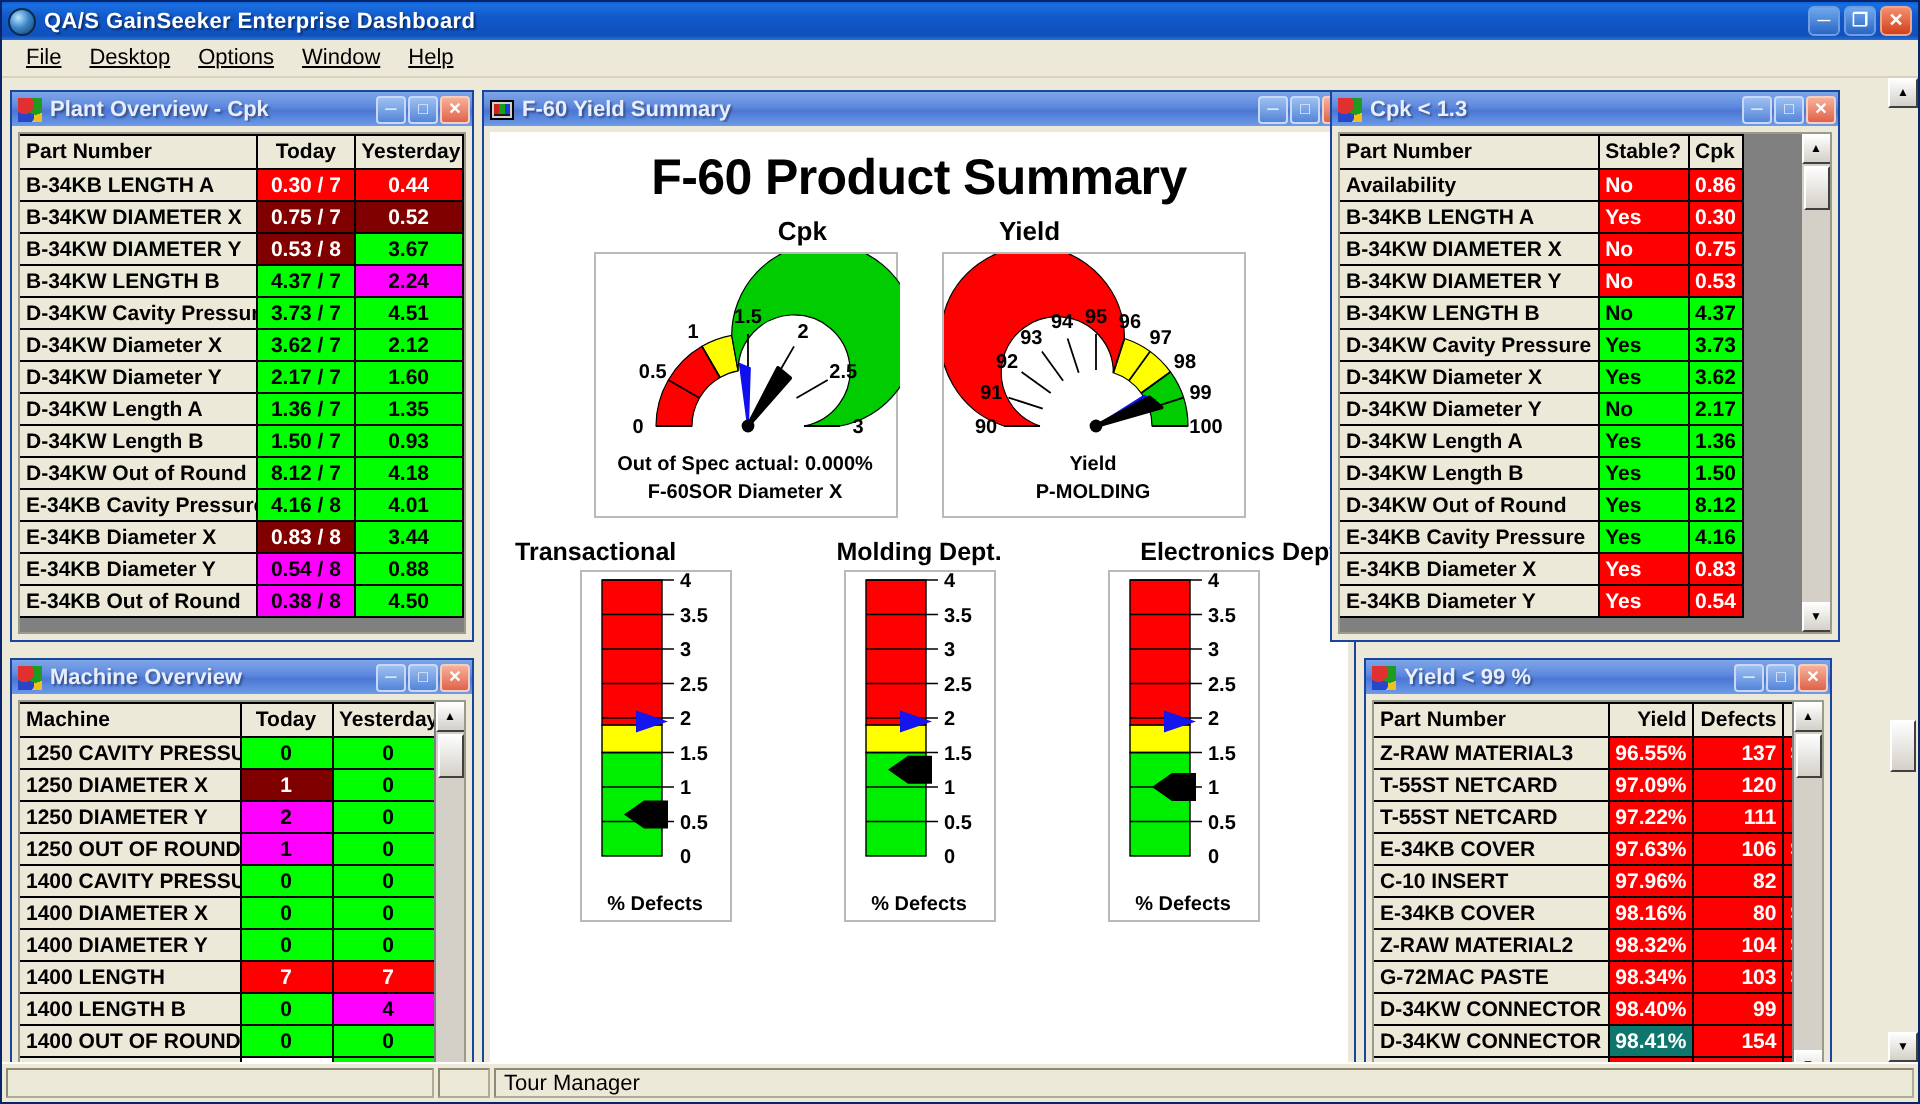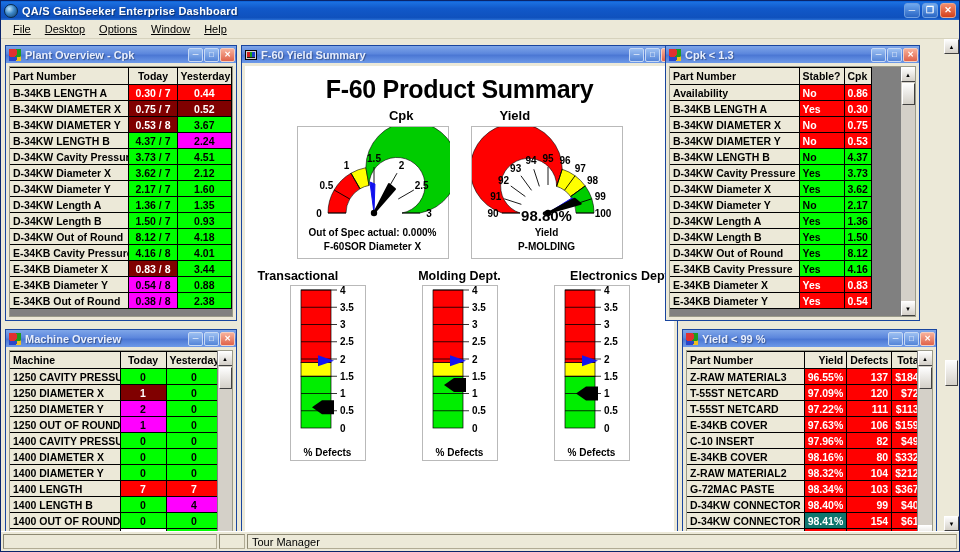--- a/index.html
+++ b/index.html
@@ -364,21 +364,21 @@
                     <td class="ctr" style="background: rgb(0, 255, 0); color: rgb(0, 0, 0);">3.44</td>
                   </tr>
                   <tr>
                     <td class="name">E-34KB Diameter Y</td>
                     <td class="ctr" style="background: rgb(255, 0, 255); color: rgb(0, 0, 0);">0.54 / 8</td>
                     <td class="ctr" style="background: rgb(0, 255, 0); color: rgb(0, 0, 0);">0.88</td>
                   </tr>
                   <tr>
                     <td class="name">E-34KB Out of Round</td>
                     <td class="ctr" style="background: rgb(255, 0, 255); color: rgb(0, 0, 0);">0.38 / 8</td>
-                    <td class="ctr" style="background: rgb(0, 255, 0); color: rgb(0, 0, 0);">2.38</td>
+                    <td class="ctr" style="background: rgb(0, 255, 0); color: rgb(0, 0, 0);">4.50</td>
                   </tr>
                 </tbody>
             </table>
           </div>
         </div>
       </div>
     </div>
 
     <div class="mdi" style="left:4px; top:290px; width:232px; height:216px;">
       <div class="mdi-title">
@@ -545,21 +545,20 @@
                   <line x1="98.65247584249853" y1="69.54201293581076" x2="113.21478174124758" y2="58.96187839454624" stroke="#000" stroke-width="0.9"></line>
                   <text x="120.49593469062211" y="57.17181112391398" text-anchor="middle" font-family="&quot;Liberation Sans&quot;, sans-serif" font-size="10" font-weight="bold" fill="#000">98</text>
                   <line x1="102.6295824562643" y1="77.34752415750148" x2="119.74859974957707" y2="71.78521825875242" stroke="#000" stroke-width="0.9"></line>
                   <text x="128.30810839623345" y="72.50406530937789" text-anchor="middle" font-family="&quot;Liberation Sans&quot;, sans-serif" font-size="10" font-weight="bold" fill="#000">99</text>
                   <line x1="104" y1="86" x2="122" y2="86" stroke="#000" stroke-width="0.9"></line>
                   <text x="131" y="89.5" text-anchor="middle" font-family="&quot;Liberation Sans&quot;, sans-serif" font-size="10" font-weight="bold" fill="#000">100</text>
                   <path d="M76,86 L100.01296890266082,70.96210557218282 L105.01296890266082,72.96210557218282 Z" fill="#1010ee" stroke="#1010ee" stroke-width="1"></path>
                   <path d="M76,86 L102.75284754842403,71.72001431409028 L108.75284754842403,76.72001431409028 Z" fill="#000" stroke="#000" stroke-width="2" stroke-linejoin="round"></path>
                   <circle cx="76" cy="86" r="3.2" fill="#000"></circle>
                 </svg>
-              <div class="gauge-cap gauge-big" style="bottom:34px">98.80%</div>
               <div class="gauge-cap gauge-ylabel">Yield</div>
               <div class="gauge-cap gauge-sub2">P-MOLDING</div>
             </div>
           </div>
 
           <div class="thermo-heads">
             <div class="thermo-head">Transactional</div>
             <div class="thermo-head">Molding Dept.</div>
             <div class="thermo-head">Electronics Dept.</div>
           </div>
@@ -755,21 +754,21 @@
           <div class="vscroll">
             <div class="sbtn">▲</div>
             <div class="sthumb"></div>
             <div class="strack"></div>
             <div class="sbtn">▼</div>
           </div>
         </div>
       </div>
     </div>
 
-    <div class="mdi" style="left:681px; top:290px; width:255px; height:216px;">
+    <div class="mdi" style="left:681px; top:290px; width:234px; height:216px;">
       <div class="mdi-title">
         <span class="ic flower"></span>
         <span class="t">Yield &lt; 99 %</span>
         <span class="mdi-btns">
           <span class="mdi-btn">─</span>
           <span class="mdi-btn">□</span>
           <span class="mdi-btn close">✕</span>
         </span>
       </div>
       <div class="mdi-body">

